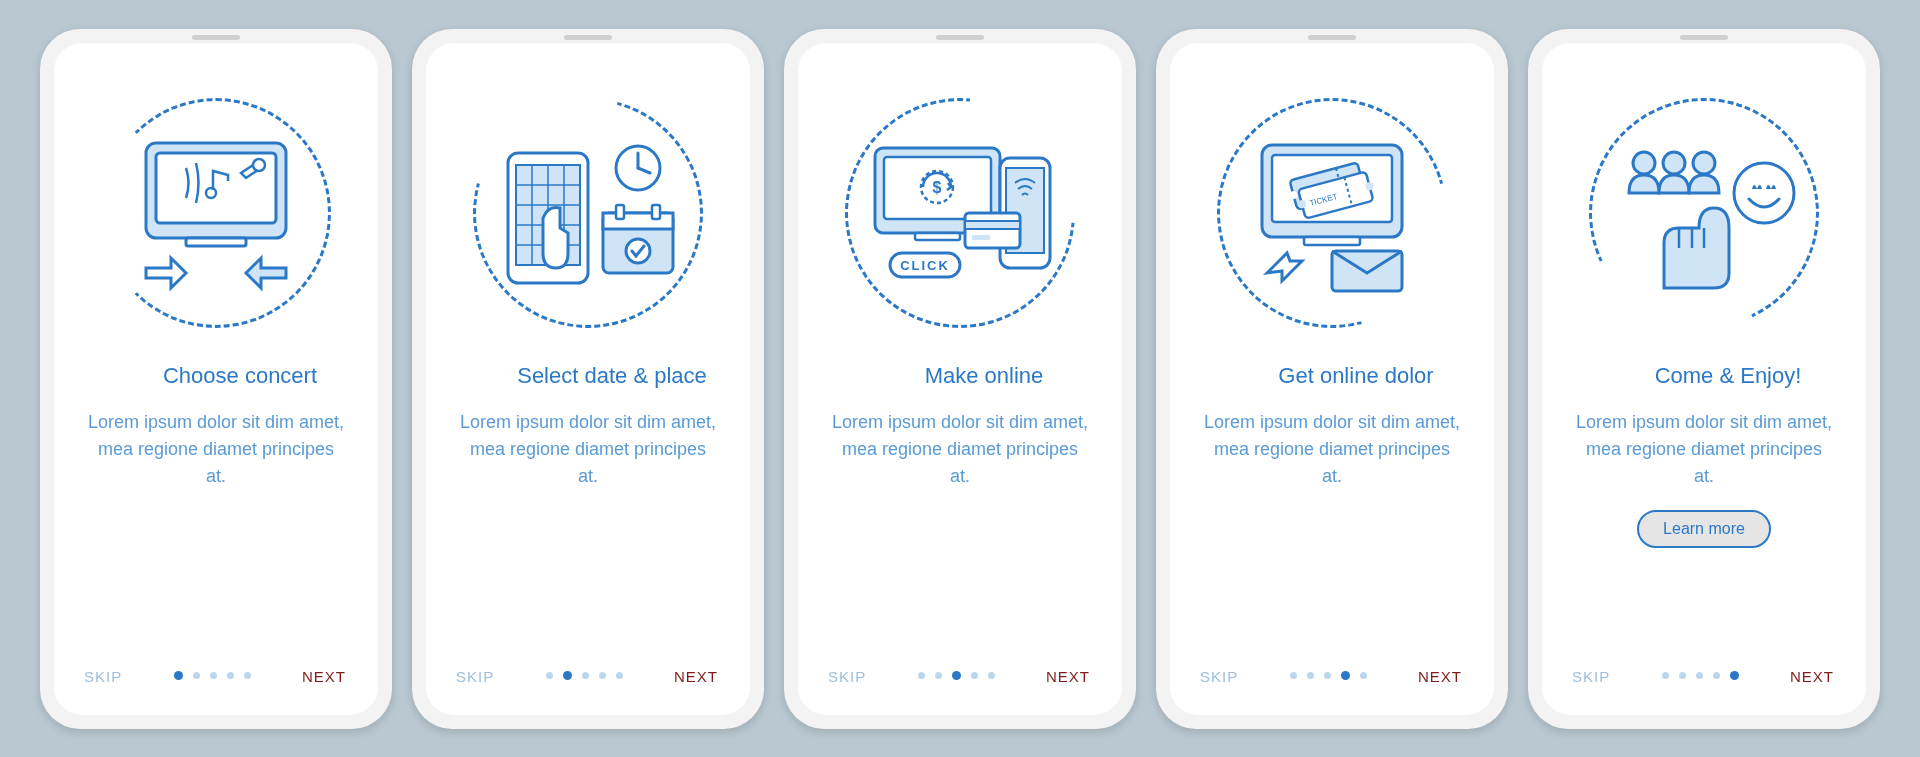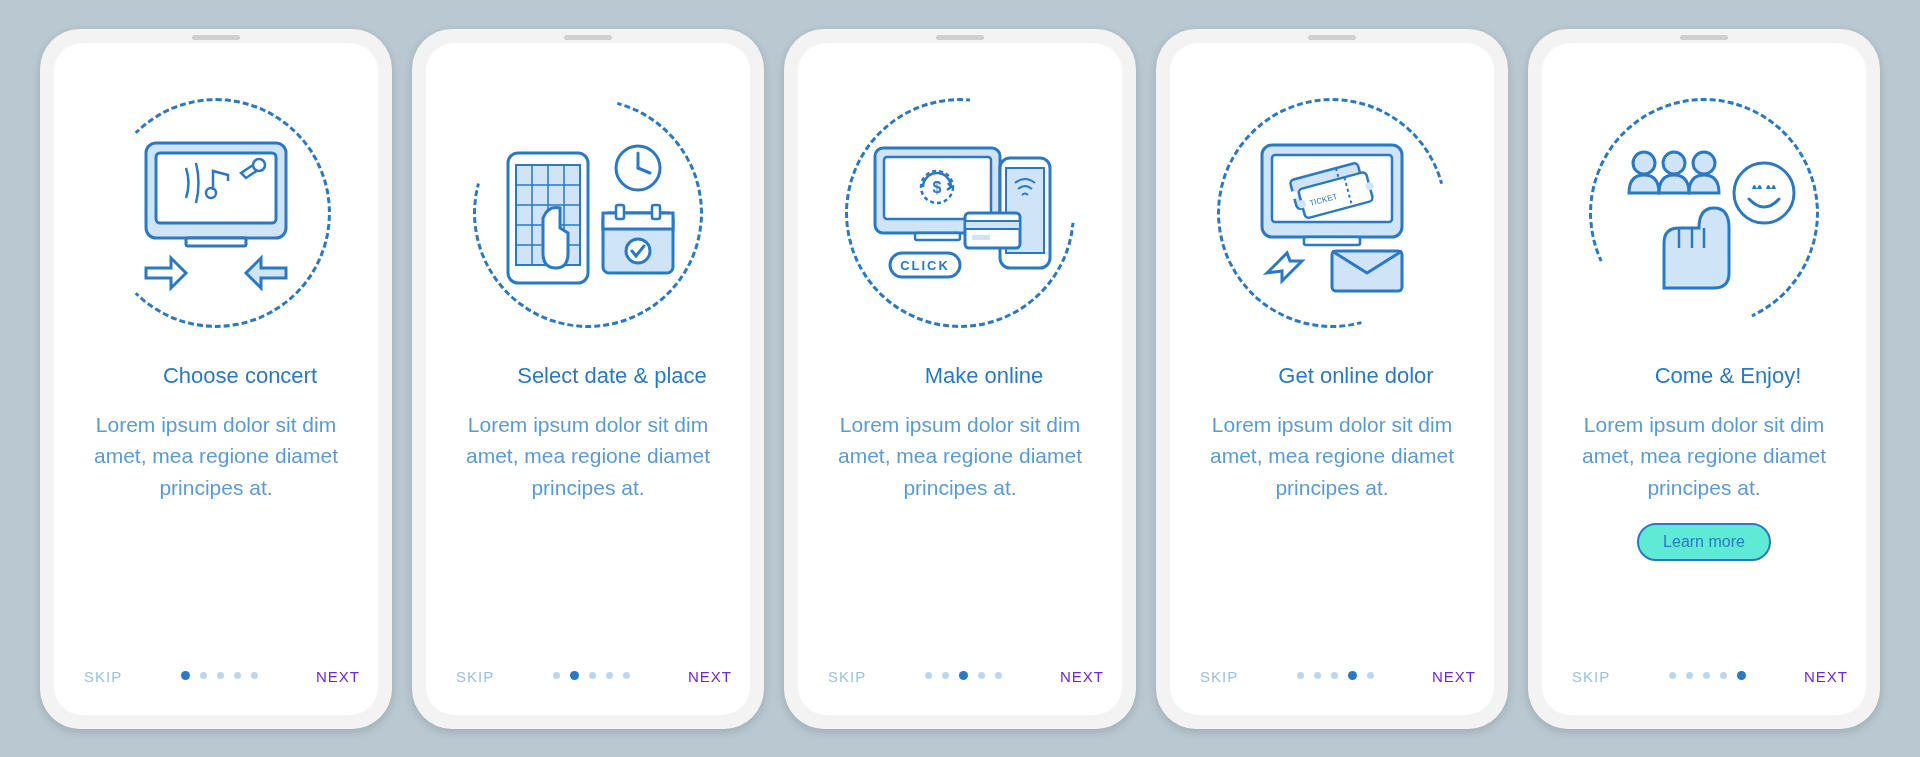--- a/index.html
+++ b/index.html
@@ -72,46 +72,46 @@
   .title {
     color: #2b78c6;
     font-size: 22px;
     font-weight: 500;
     text-align: center;
     margin-bottom: 20px;
     margin-left: 48px;
   }
   .desc {
     color: #5a9bd5;
-    font-size: 21px;
+    font-size: 18px;
     line-height: 1.5;
     text-align: center;
     max-width: 260px;
   }
   .cta {
     margin-top: 20px;
     border: 2px solid #2b78c6;
     color: #2b78c6;
-    background: #5eead4;
+    background: #e5e5e5;
     border-radius: 999px;
     padding: 8px 24px;
     font-size: 16px;
     cursor: pointer;
   }
   .footer {
     position: absolute;
     bottom: 30px;
     left: 30px;
-    right: 18px;
+    right: 32px;
     display: flex;
     align-items: center;
     justify-content: space-between;
   }
   .skip, .next {
-    color: #6d28d9;
+    color: #7f1d1d;
     font-size: 15px;
     font-weight: 500;
     letter-spacing: 1px;
     cursor: pointer;
   }
   .dots {
     display: flex;
     gap: 10px;
   }
   .dot {

